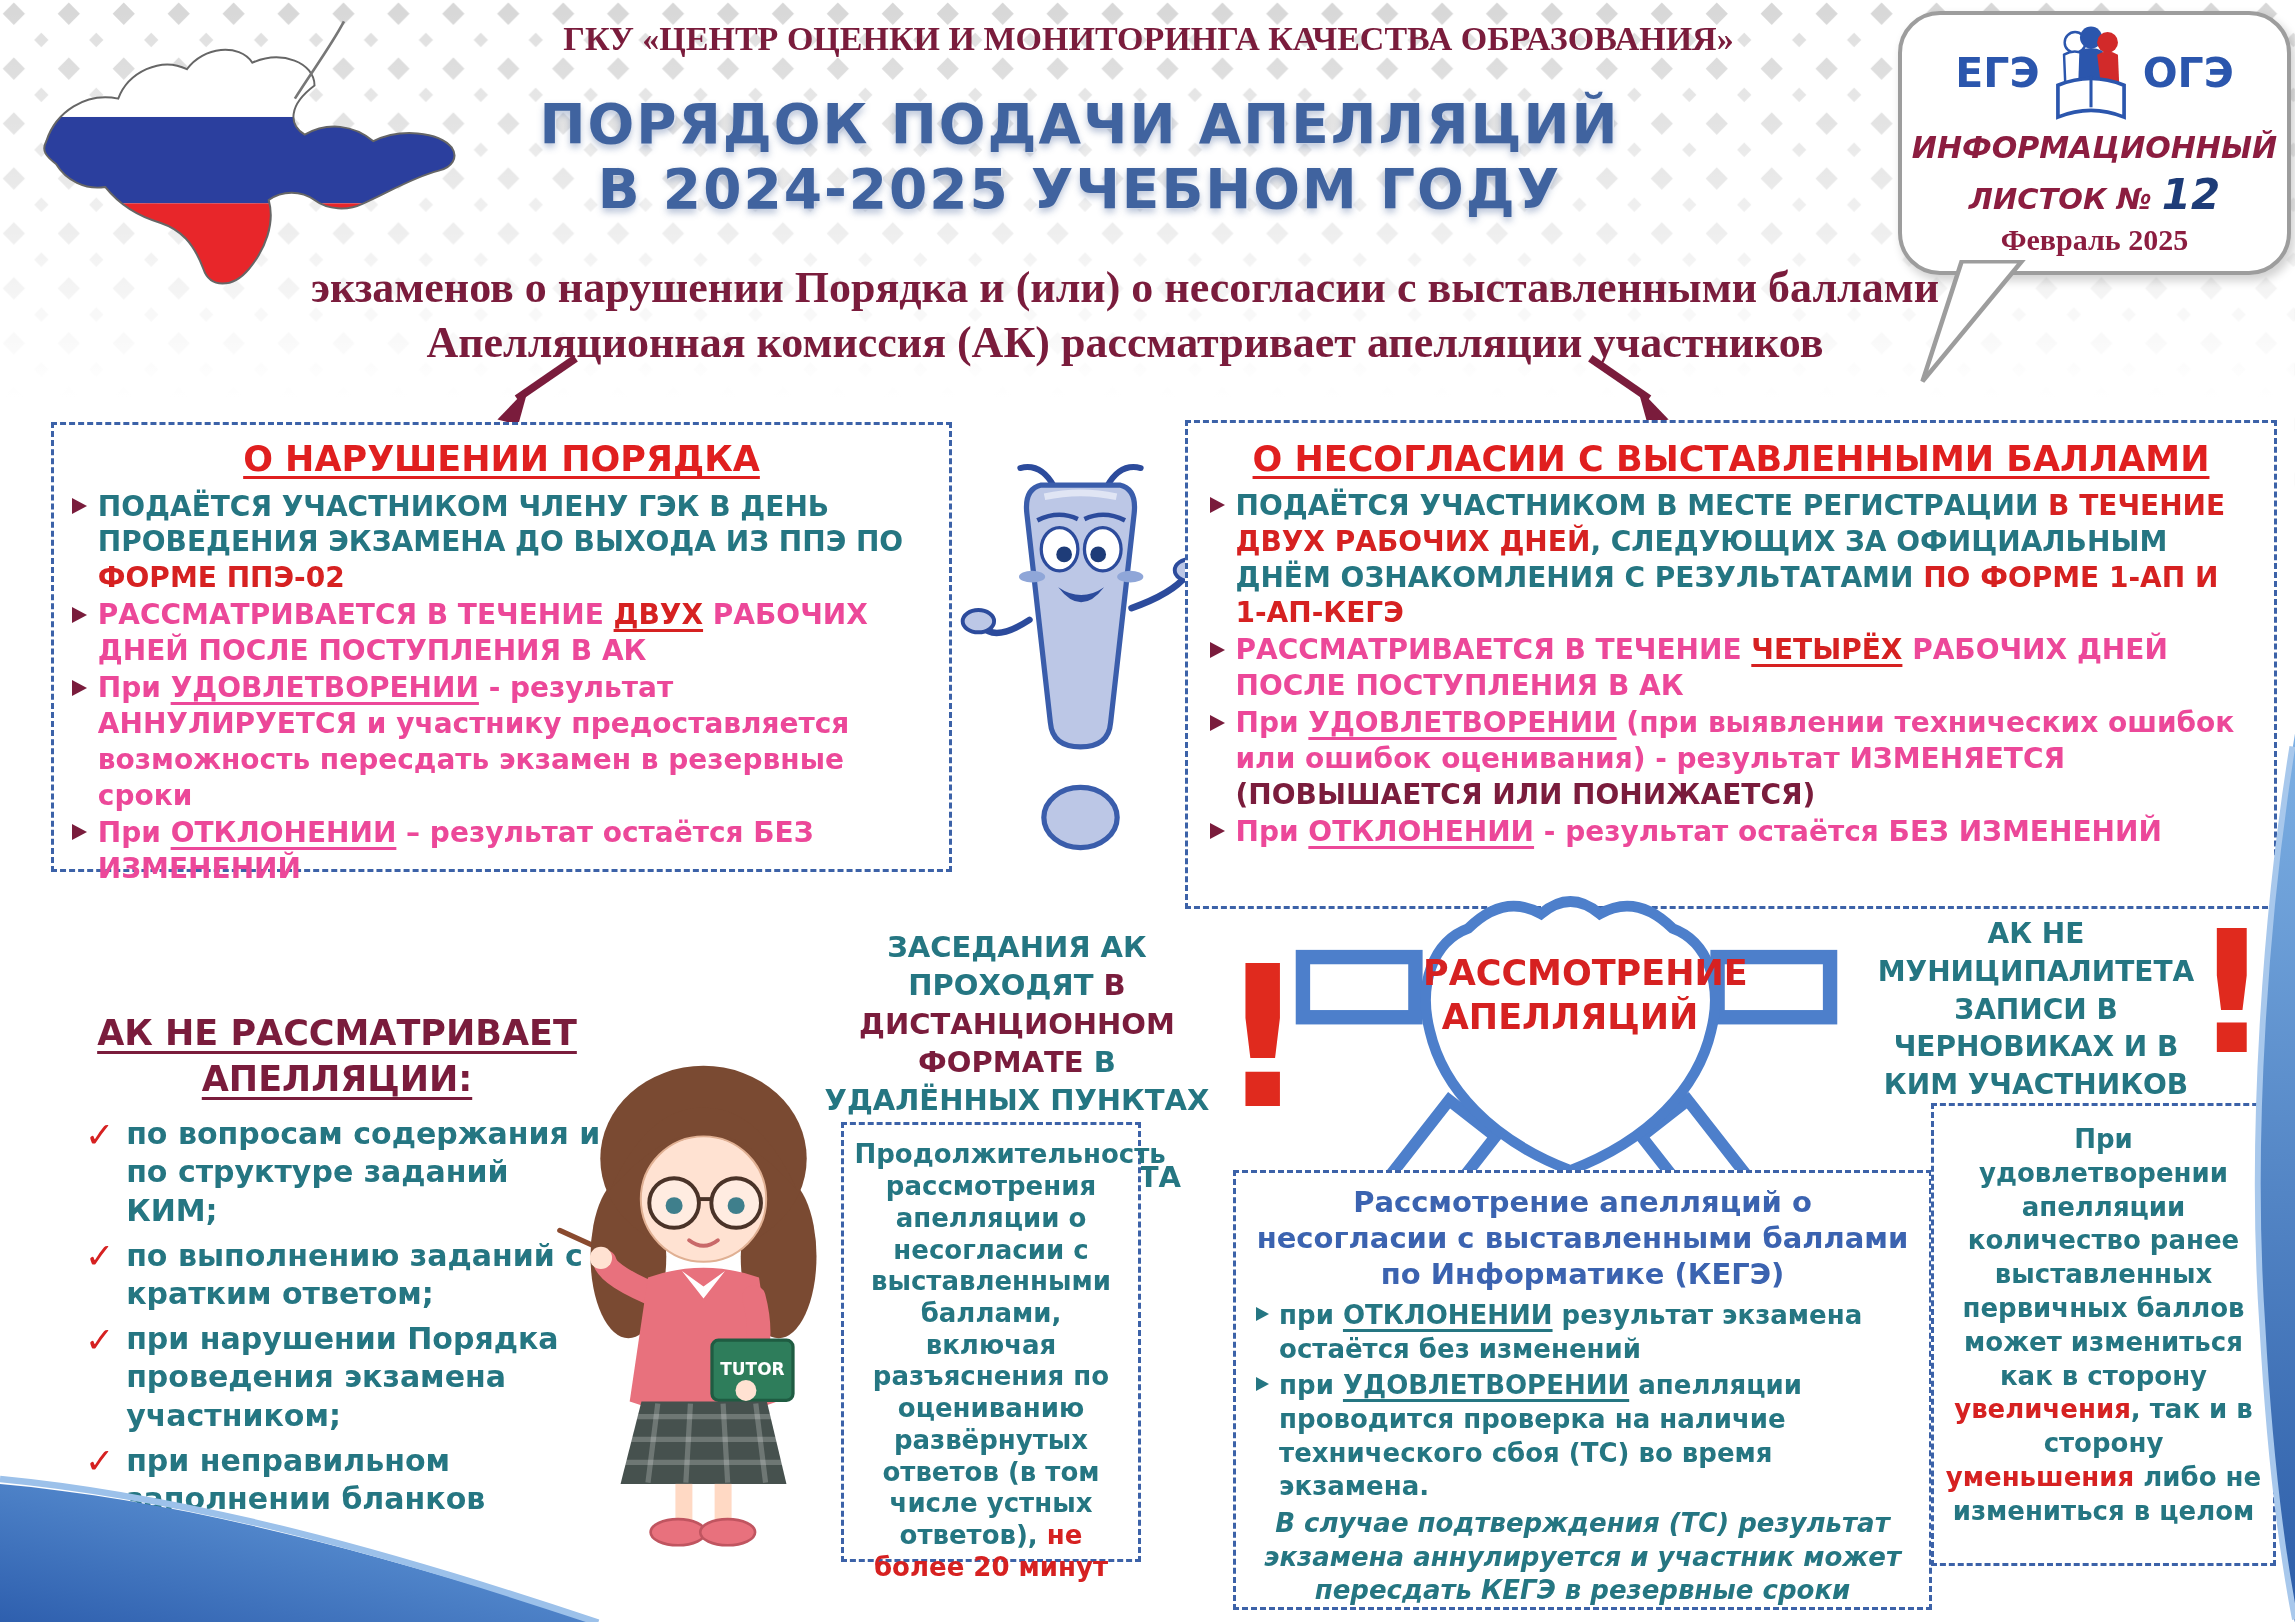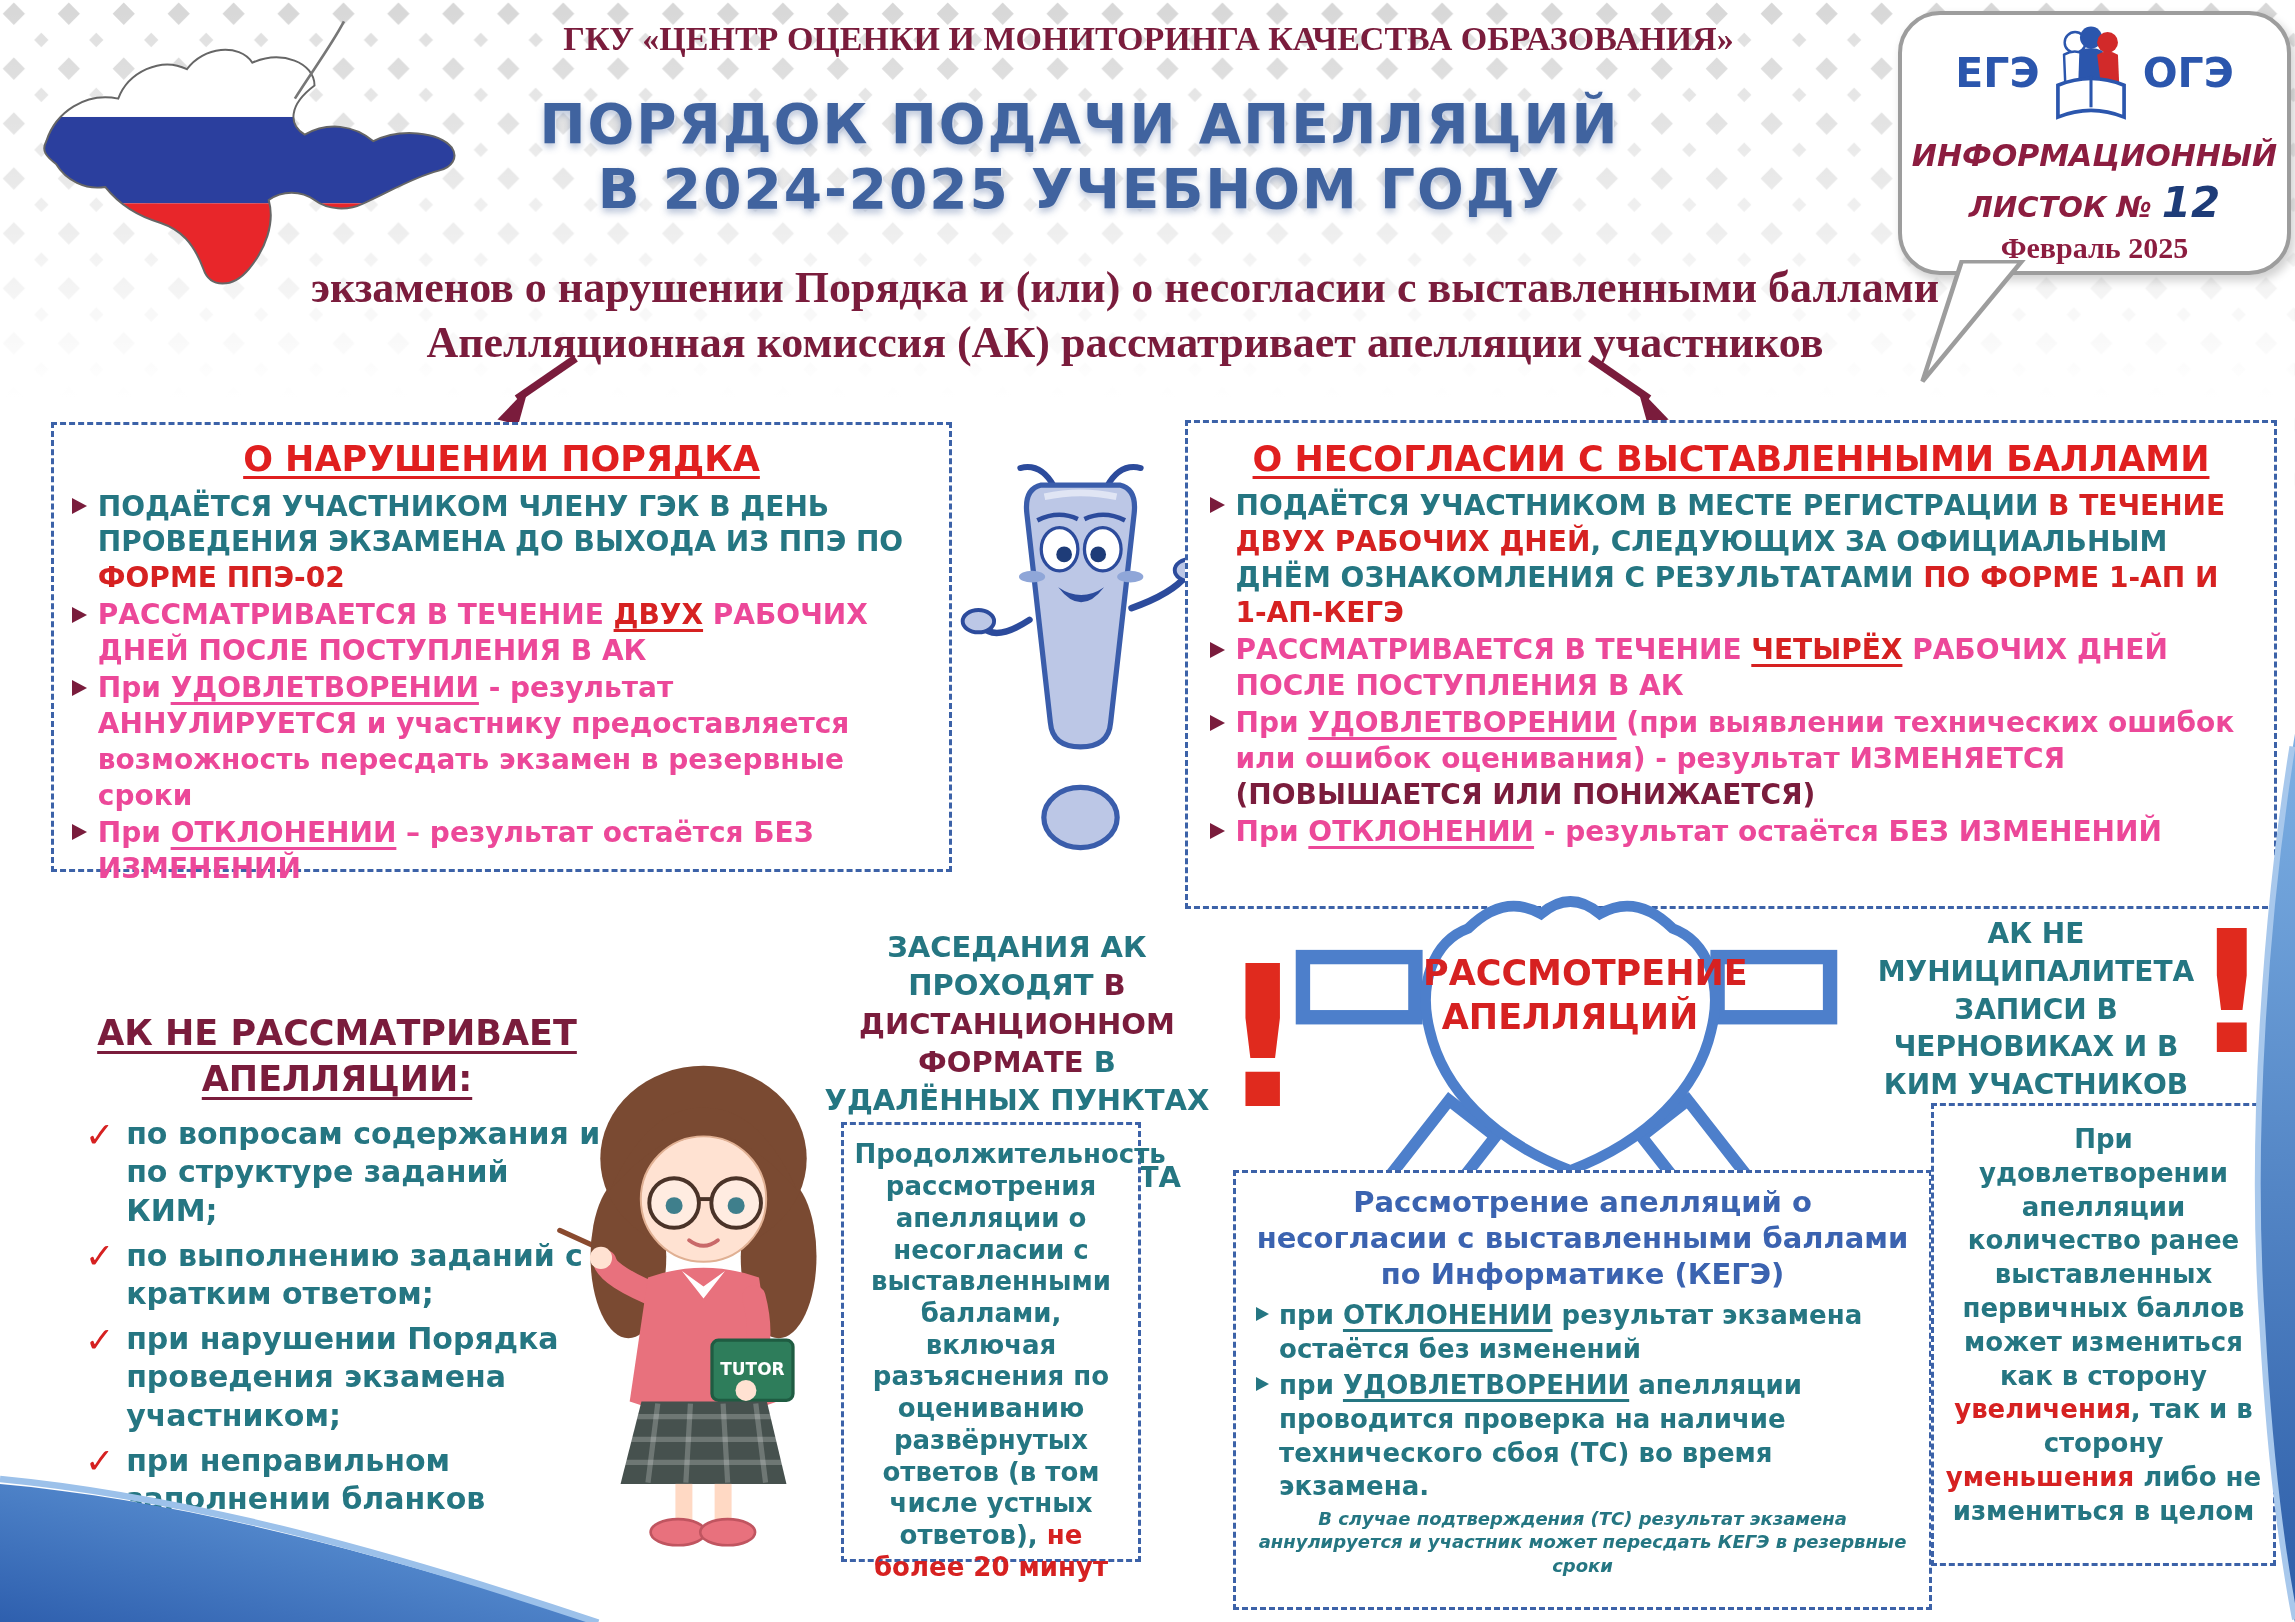--- a/index.html
+++ b/index.html
@@ -25,21 +25,21 @@
     text-shadow:0 3.9px 7.9px rgba(50,80,140,.35), 1.3px 1.3px 0 #ffffff;
   }
   
   .bubble{
     left:1898px;top:10.5px;width:385px;height:256px;background:#fff;
     border:4.6px solid #9d9d9d;border-radius:42px;box-shadow:3.9px 5.2px 9.2px rgba(0,0,0,.18);
     text-align:center;
   }
   .bubble-logo-row{display:flex;align-items:center;justify-content:center;gap:2.6px;margin-top:9.2px;height:98px;text-align:right;}
   .logo-word{font-size:41px;font-weight:bold;color:#2b56ad;}
-  .bubble-line1{font-size:30px;font-weight:bold;font-style:italic;color:#8c1d40;margin-top:16px;}
+  .bubble-line1{font-size:30px;font-weight:bold;font-style:italic;color:#8c1d40;margin-top:8px;}
   .bubble-line2{font-size:29px;font-weight:bold;font-style:italic;color:#8c1d40;margin-top:5.2px;}
   .bubble-num{font-size:42px;font-weight:bold;font-style:italic;color:#1e3c78;}
   .bubble-date{font-family:"Liberation Serif",serif;font-size:30px;font-weight:bold;color:#8c1d40;margin-top:3.9px;}
   
   .lead{
     left:52px;top:260px;width:2146px;text-align:center;
     font-family:"Liberation Serif",serif;font-weight:bold;font-size:44px;line-height:1.25;color:#7a1c3c;
   }
   
   .dash-box{border:3.9px dashed #3c62a8;background:#fff;box-sizing:border-box;}
@@ -63,21 +63,21 @@
   .nc-title span{text-decoration:underline;text-decoration-thickness:2.6px;text-underline-offset:5.9px;}
   .nc-list{left:85px;top:1115px;width:523px;}
   .nc-item{display:flex;gap:11.8px;align-items:flex-start;font-size:30px;font-weight:bold;color:#257682;line-height:1.28;margin-bottom:6.5px;}
   .chk{flex:0 0 auto;color:#d62121;font-size:35px;font-weight:bold;line-height:1;margin-top:2.6px;}
   
   .duration-box{left:841px;top:1122px;width:300px;height:440px;padding:14.4px 10.5px;
     text-align:center;font-size:26px;font-weight:bold;line-height:1.22;}
   .kege-box{left:1233px;top:1170px;width:699px;height:440px;padding:10.5px 19.6px;}
   .kege-title{text-align:center;font-size:29px;font-weight:bold;color:#3b63b0;line-height:1.25;margin-bottom:6.5px;}
   .kege-li{display:flex;gap:10.5px;align-items:flex-start;font-size:26px;font-weight:bold;color:#257682;line-height:1.3;margin-bottom:2.6px;}
-  .kege-footer{text-align:center;font-size:18px;font-weight:bold;font-style:italic;color:#257682;line-height:1.3;margin-top:1px;}
+  .kege-footer{text-align:center;font-size:26px;font-weight:bold;font-style:italic;color:#257682;line-height:1.3;margin-top:1px;}
   .points-box{left:1931px;top:1103px;width:345px;height:463px;padding:17px 11.8px;
     text-align:center;font-size:26px;font-weight:bold;line-height:1.3;}
 </style>
 </head>
 <body>
 
 <div class="poster">
 
   <svg class="abs" style="left:0;top:0;" width="2295" height="497" viewBox="0 0 3509 760">
     <defs>

